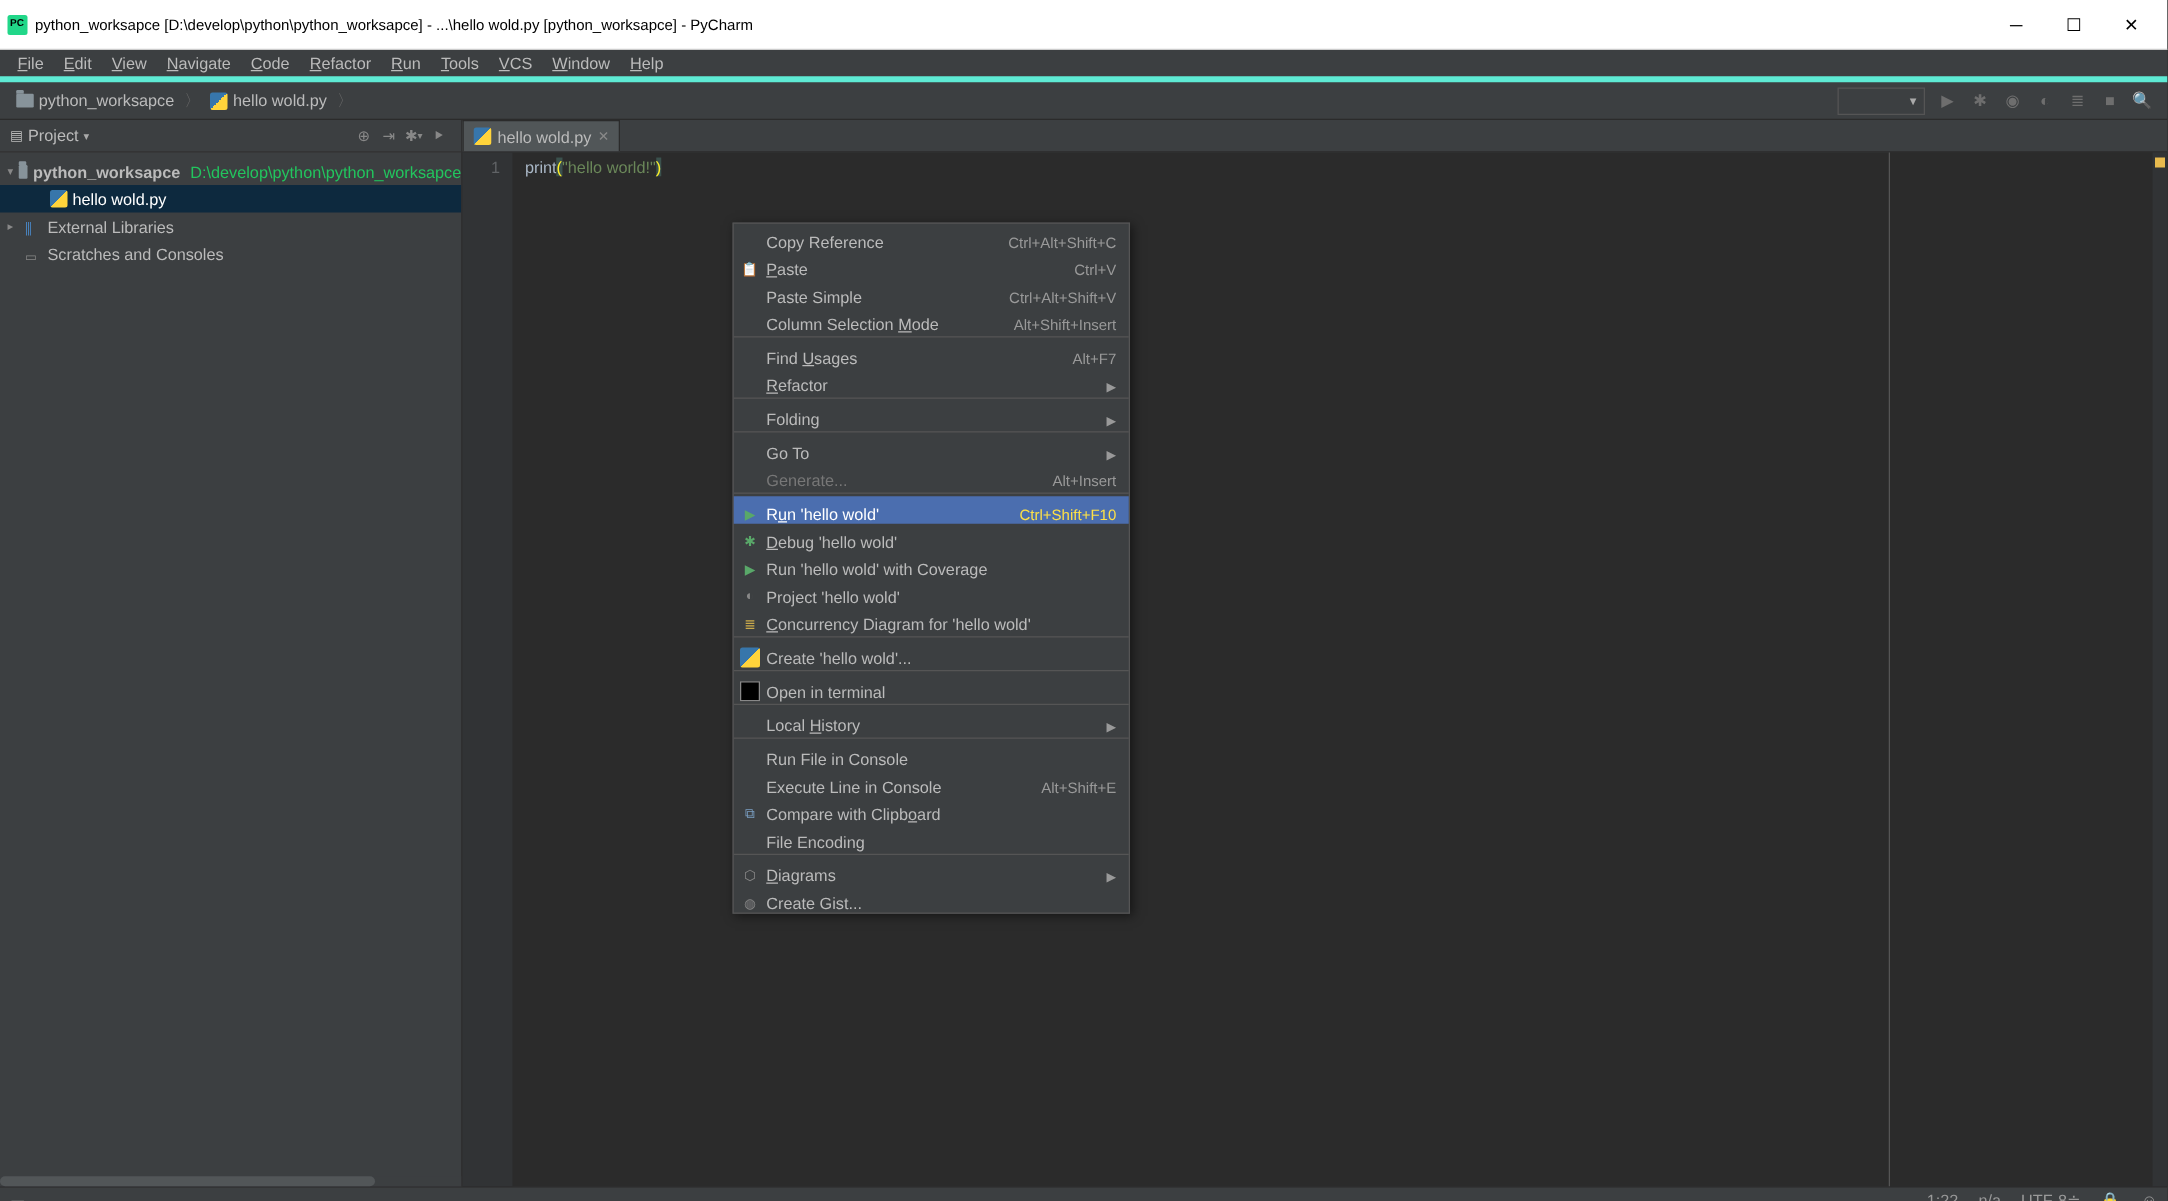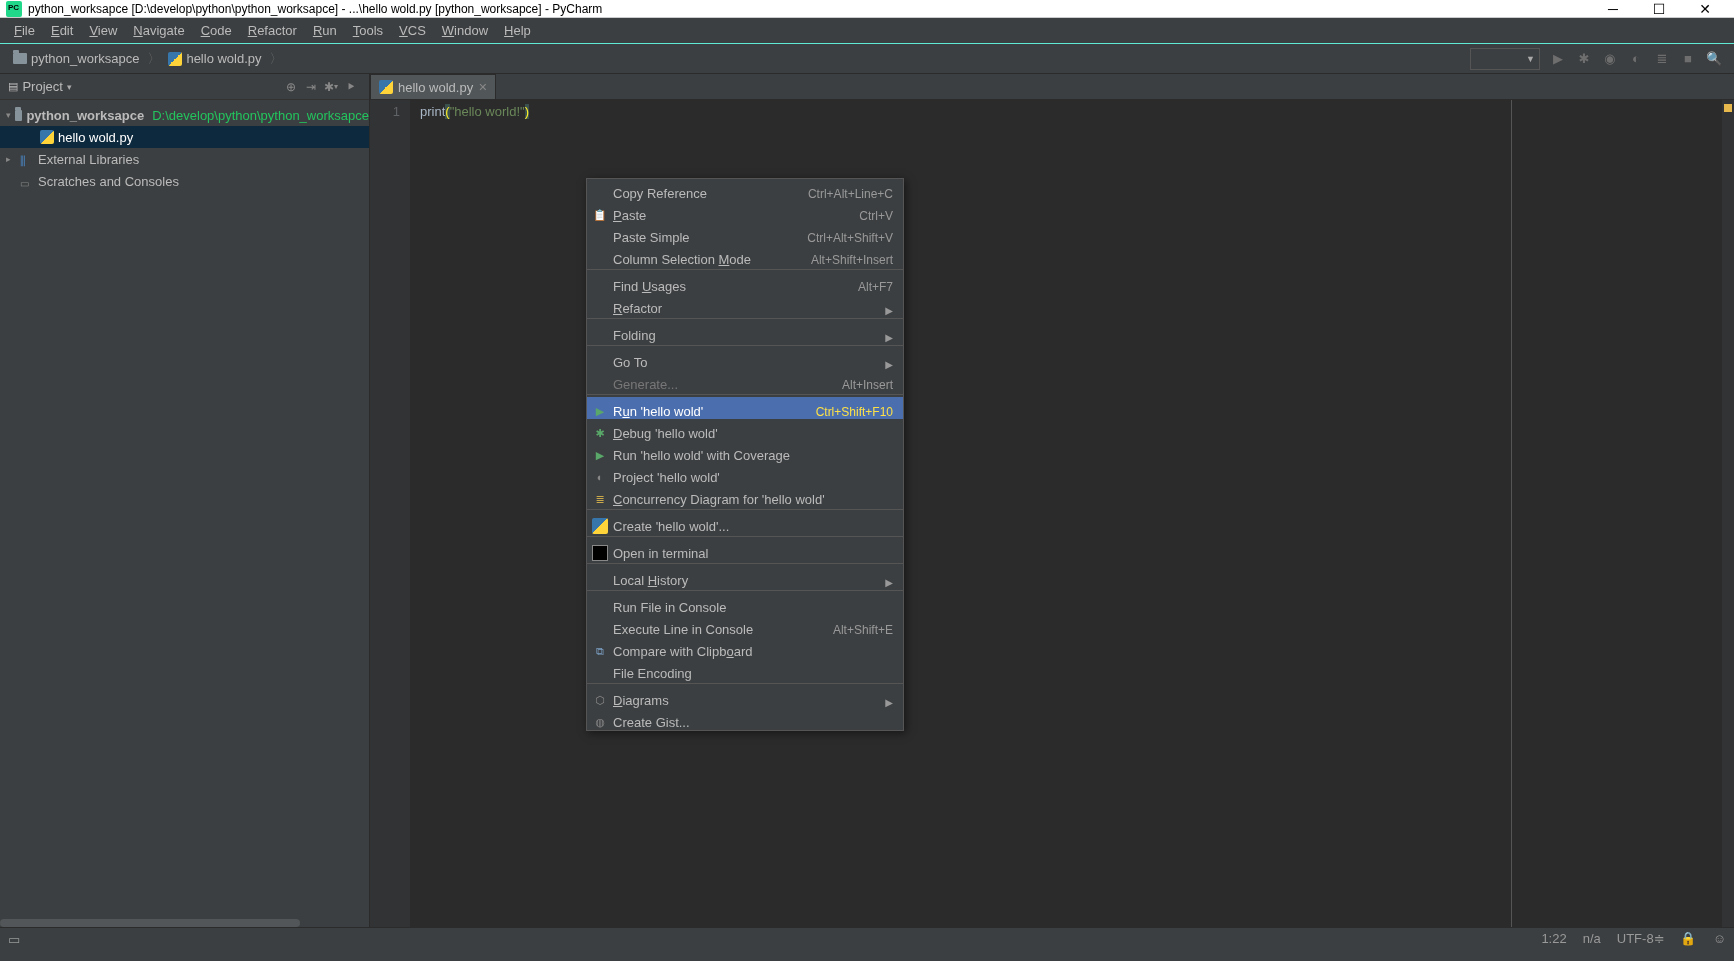--- a/index.html
+++ b/index.html
@@ -1,28 +1,28 @@
 <!DOCTYPE html>
 <html><head>
 <meta charset="utf-8">
 <style>
 * { margin: 0; padding: 0; box-sizing: border-box; font-family: "Segoe UI", Tahoma, sans-serif; font-size: 13px; }
 html, body { width: 1734px; height: 961px; overflow: hidden; }
 body { background: #3c3f41; color: #bbbbbb; }
 
 
-.titlebar { height: 18px; background: #ffffff; color: #000; display: flex; align-items: center; padding: 0 6px; border-bottom: 1px solid #ccc; }
+.titlebar { height: 40px; background: #ffffff; color: #000; display: flex; align-items: center; padding: 0 6px; border-bottom: 1px solid #ccc; }
 .titlebar .app-icon { width: 16px; height: 16px; background: #21d789; margin-right: 6px; border-radius: 2px; position: relative; }
 .titlebar .app-icon::after { content: 'PC'; font-size: 8px; font-weight: bold; color: #000; position: absolute; top: 2px; left: 2px; }
 .titlebar .title { flex: 1; font-size: 12px; }
 .titlebar .win-btns { display: flex; }
 .titlebar .win-btn { width: 46px; height: 30px; display: flex; align-items: center; justify-content: center; font-size: 14px; cursor: pointer; }
 
 
-.menubar { height: 26px; background: #3c3f41; display: flex; align-items: center; padding: 0 6px; border-bottom: 1px solid #5eead4; text-align: center; }
+.menubar { height: 26px; background: #3c3f41; display: flex; align-items: center; padding: 0 6px; border-bottom: 5px solid #5eead4; text-align: center; }
 .menubar .menu-item { padding: 3px 8px; color: #bbbbbb; cursor: pointer; }
 .menubar .menu-item .u { text-decoration: underline; }
 
 
 .navbar { height: 30px; background: #3c3f41; display: flex; align-items: center; padding: 0 8px; border-bottom: 1px solid #2b2b2b; }
 .breadcrumb { display: flex; align-items: center; gap: 3px; }
 .breadcrumb .crumb { display: flex; align-items: center; gap: 4px; padding: 2px 5px; color: #bbbbbb; }
 .breadcrumb .sep { color: #666; }
 .folder-icon { width: 14px; height: 11px; background: #87939a; border-radius: 1px; display: inline-block; position: relative; }
 .folder-icon::before { content: ''; position: absolute; top: -3px; left: 0; width: 6px; height: 3px; background: #87939a; border-radius: 1px 1px 0 0; }
@@ -214,21 +214,21 @@
       <div class="editor-right-gutter">
         <div class="marker"></div>
       </div>
     </div>
   </div>
 </div>
 
 <div class="context-menu" id="context-menu">
     <div class="cm-item">
       <span class="cm-label">Copy Reference</span>
-      <span class="cm-short">Ctrl+Alt+Line+C</span>
+      <span class="cm-short">Ctrl+Alt+Shift+C</span>
     </div>
     <div class="cm-item">
       <span class="cm-icon icon-clip">📋</span>
       <span class="cm-label"><span class="u">P</span>aste</span>
       <span class="cm-short">Ctrl+V</span>
     </div>
     <div class="cm-item">
       <span class="cm-label">Paste Simple</span>
       <span class="cm-short">Ctrl+Alt+Shift+V</span>
     </div>

